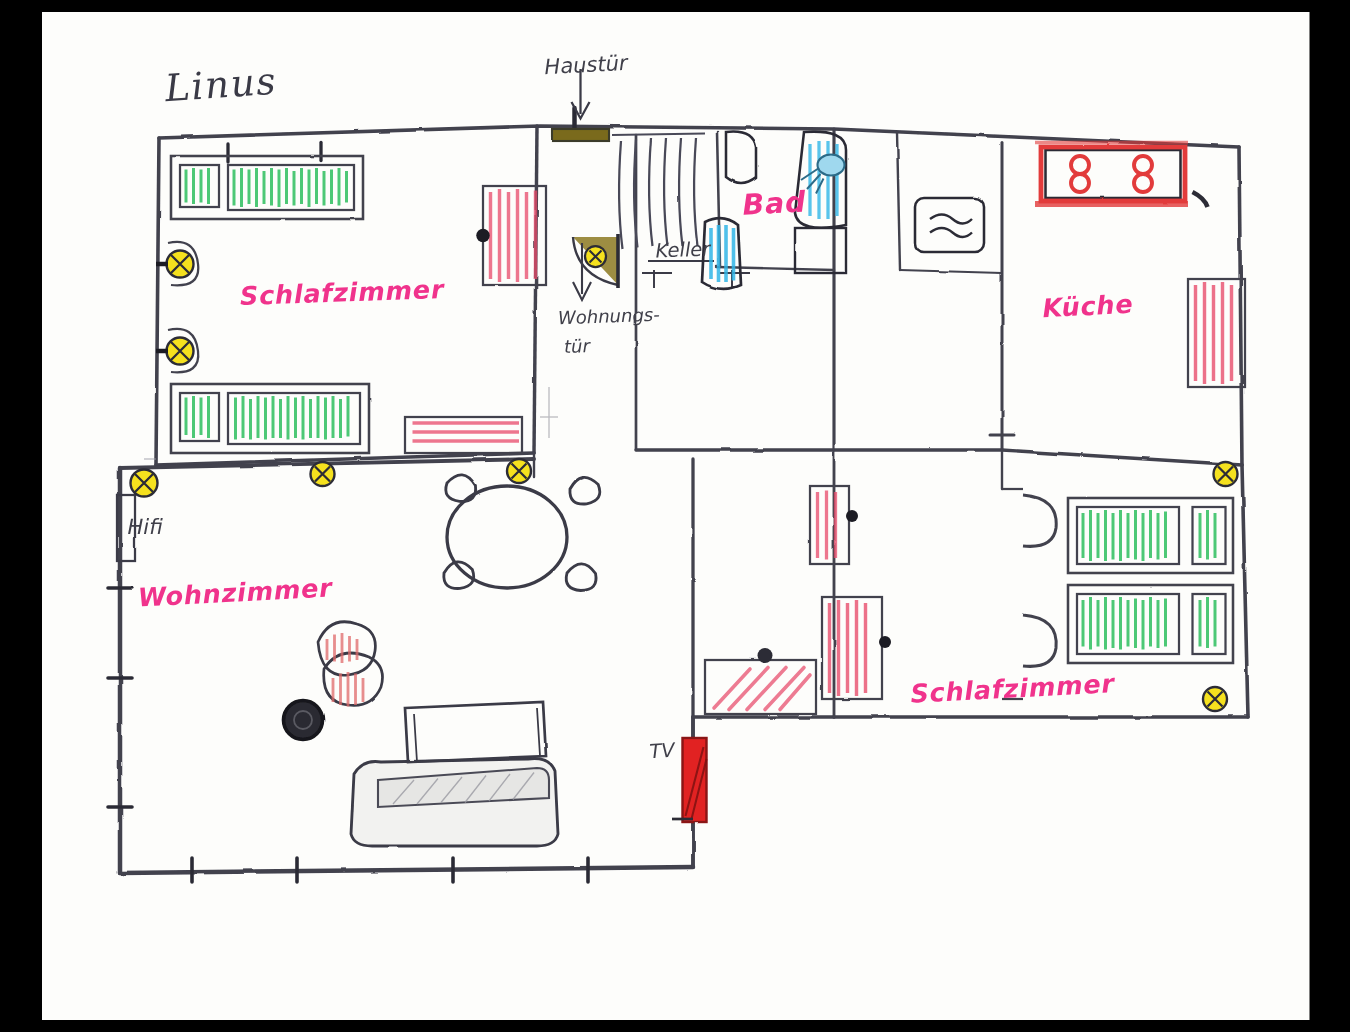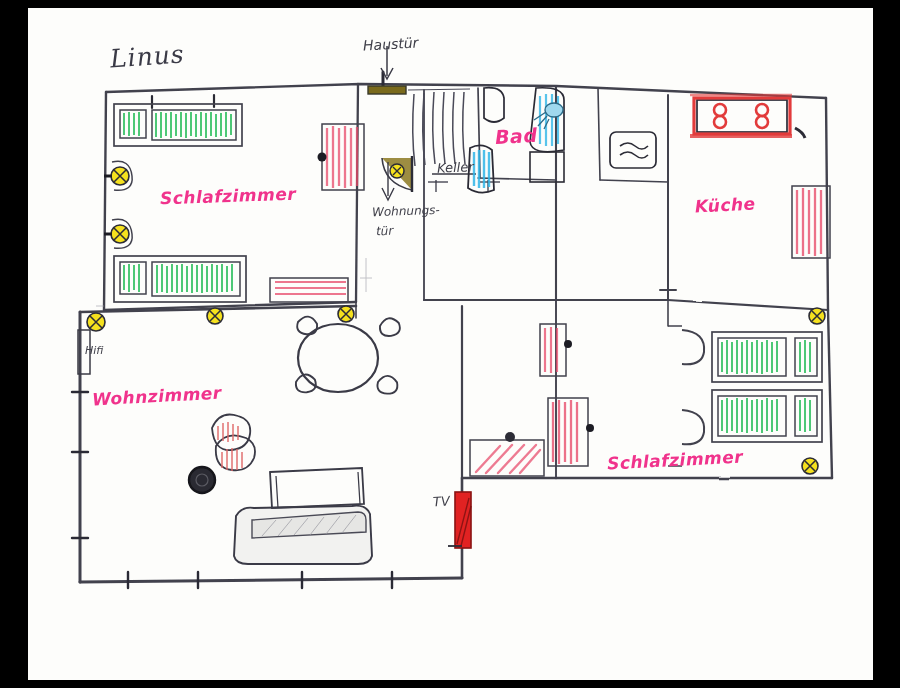--- a/index.html
+++ b/index.html
@@ -484,17 +484,17 @@
 
   <div class="lbl pink" style="left:607px;top:450px;font-size:17px;transform:rotate(-3deg);">Schlafzimmer</div>
 
   <div class="lbl pencil" style="left:363px;top:36px;font-size:14px;transform:rotate(-3deg);">Haustür</div>
 
   <div class="lbl pencil" style="left:372px;top:204px;font-size:12px;transform:rotate(-2deg);">Wohnungs-</div>
   <div class="lbl pencil" style="left:376px;top:224px;font-size:12px;transform:rotate(-2deg);">tür</div>
 
   <div class="lbl pencil" style="left:437px;top:160px;font-size:13px;transform:rotate(-2deg);">Keller</div>
 
-  <div class="lbl pencil" style="left:85px;top:344px;font-size:11px;">Hifi</div>
+  <div class="lbl pencil" style="left:85px;top:344px;font-size:14px;">Hifi</div>
 
   <div class="lbl pencil" style="left:433px;top:494px;font-size:13px;transform:rotate(-4deg);">TV</div>
 
 </div>
 
 </body></html>

